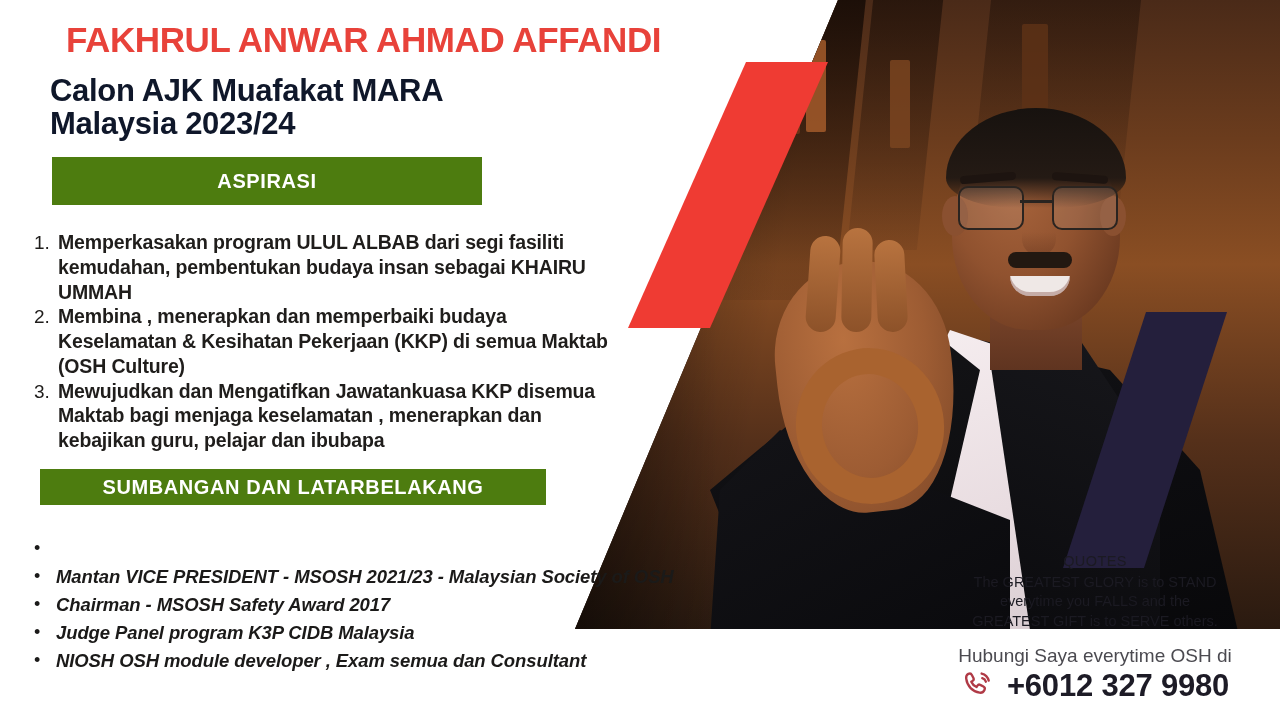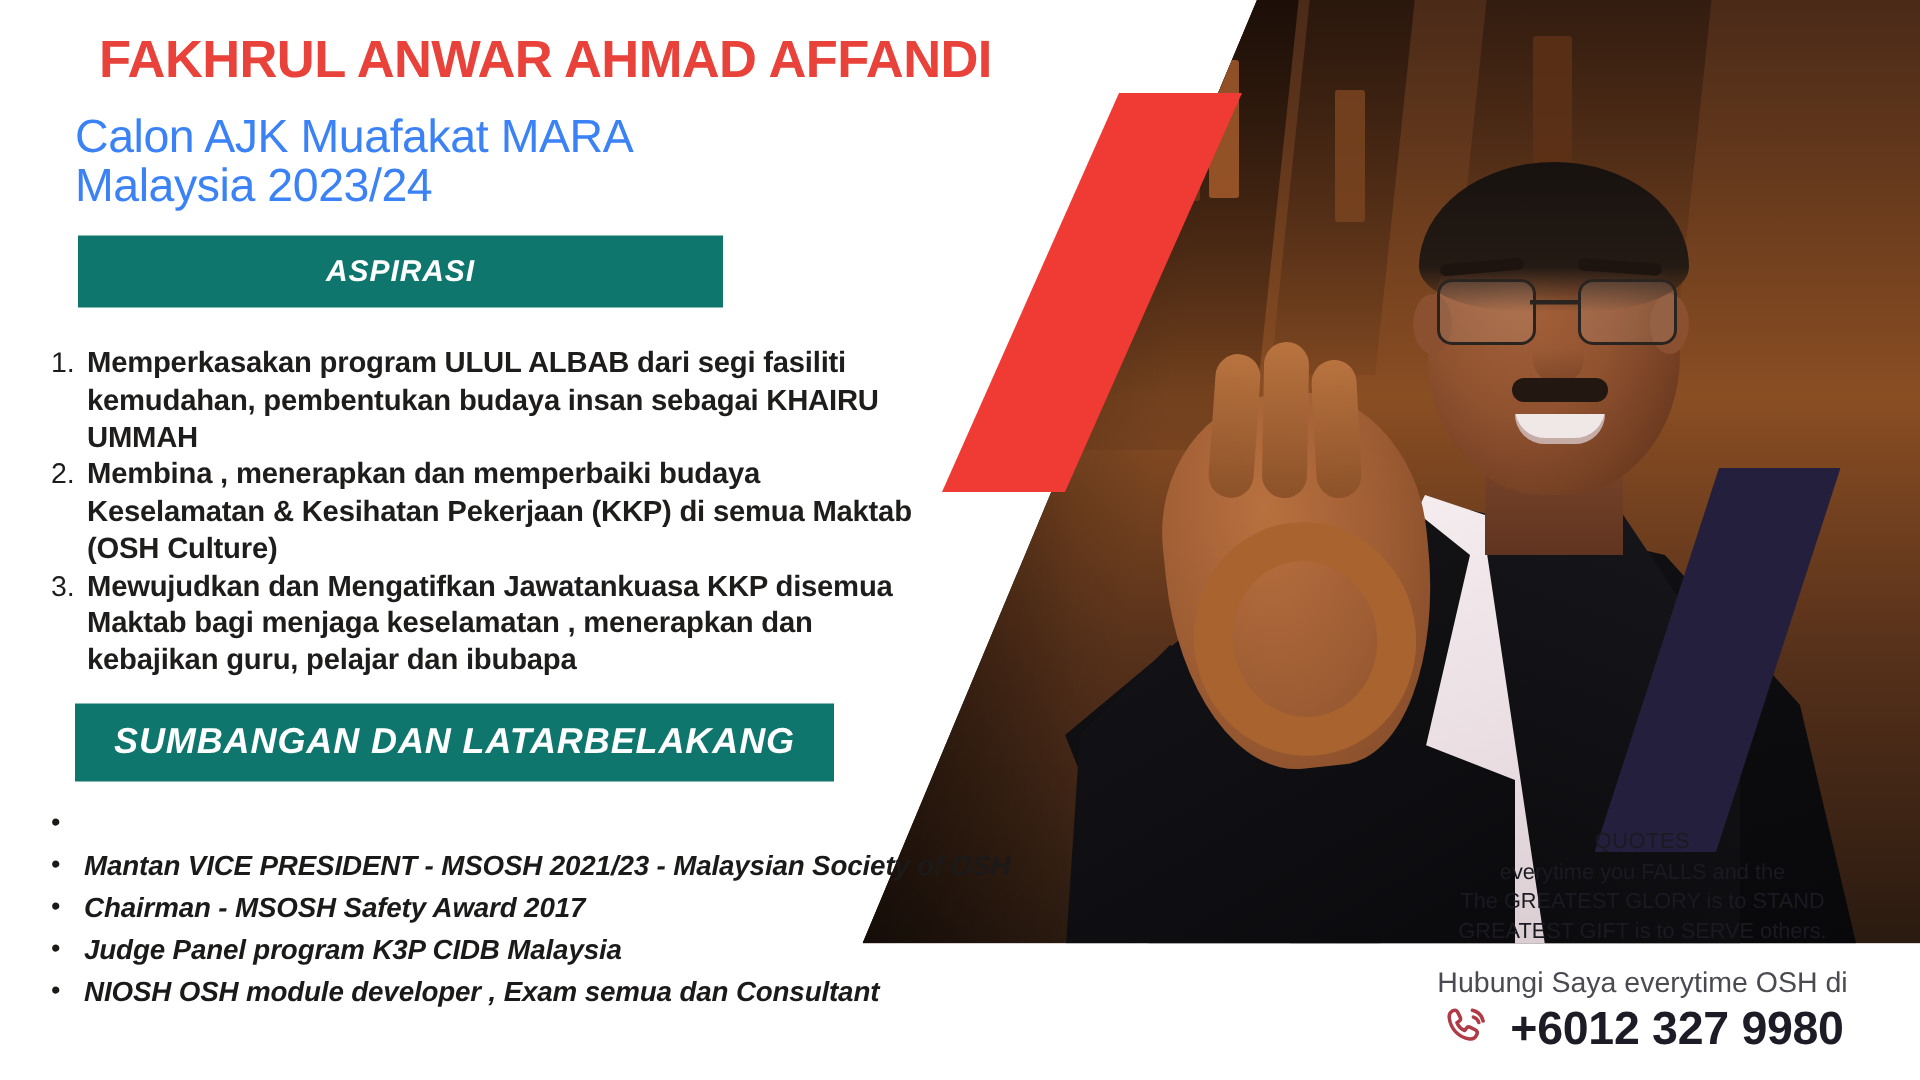--- a/index.html
+++ b/index.html
@@ -242,46 +242,45 @@
     font-weight: bold;
     letter-spacing: -0.4px;
     color: #e8423a;
     white-space: nowrap;
   }
   .subtitle {
     position: absolute;
     left: 50px;
     top: 74px;
     font-size: 31px;
-    font-weight: normal;
+    font-weight: bold;
     line-height: 1.08;
-    color: #3b82f6;
+    color: #0f172a;
     letter-spacing: -0.3px;
   }
 
   .banner {
     position: absolute;
-    background: #0f766e;
+    background: #4d7c0f;
     color: #ffffff;
     font-weight: bold;
     display: flex;
     align-items: center;
     justify-content: center;
     letter-spacing: 0.6px;
-    font-style: italic;
   }
   .banner-aspirasi {
     left: 52px; top: 157px;
     width: 430px; height: 48px;
     font-size: 20px;
   }
   .banner-sumbangan {
-    left: 50px; top: 469px;
-    width: 506px; height: 52px;
-    font-size: 24px;
+    left: 40px; top: 469px;
+    width: 506px; height: 36px;
+    font-size: 20px;
   }
 
   .num-list {
     position: absolute;
     left: 34px;
     top: 230px;
     width: 590px;
     margin: 0;
     padding: 0;
     list-style: none;
@@ -471,22 +470,22 @@
       <span class="bullet-text">Judge Panel program K3P CIDB Malaysia</span>
     </li>
     <li>
       <span class="bullet-dot">•</span>
       <span class="bullet-text">NIOSH OSH module developer , Exam semua dan Consultant</span>
     </li>
   </ul>
 
   <div class="quotes">
     <div class="quotes-title">QUOTES</div>
+    <div>The GREATEST GLORY is to STAND</div>
     <div>everytime you FALLS and the</div>
-    <div>The GREATEST GLORY is to STAND</div>
     <div>GREATEST GIFT is to SERVE others.</div>
   </div>
 
   <div class="contact-line">Hubungi Saya everytime OSH di</div>
   <div class="phone-row">
     <span>
       <svg class="phone-icon" viewBox="0 0 32 32" fill="none" stroke="#b03a46" stroke-width="2.2" stroke-linecap="round" stroke-linejoin="round">
         <path d="M7 5.5c1.3-.6 2.6-.2 3.2 1l1.5 3c.5 1 .2 2-.7 2.6l-1.3.9c.9 2.2 2.7 4 4.9 4.9l.9-1.3c.6-.9 1.7-1.2 2.6-.7l3 1.5c1.2.6 1.6 1.9 1 3.2-.8 1.7-2.6 2.9-4.6 2.6C11 22.3 5.7 17 4.9 10.1 4.6 8.1 5.6 6.3 7 5.5z"></path>
         <path d="M20 9.5c1.6.5 2.9 1.8 3.4 3.4"></path>
         <path d="M19.4 5.2c3.3.8 5.9 3.4 6.7 6.7"></path>

